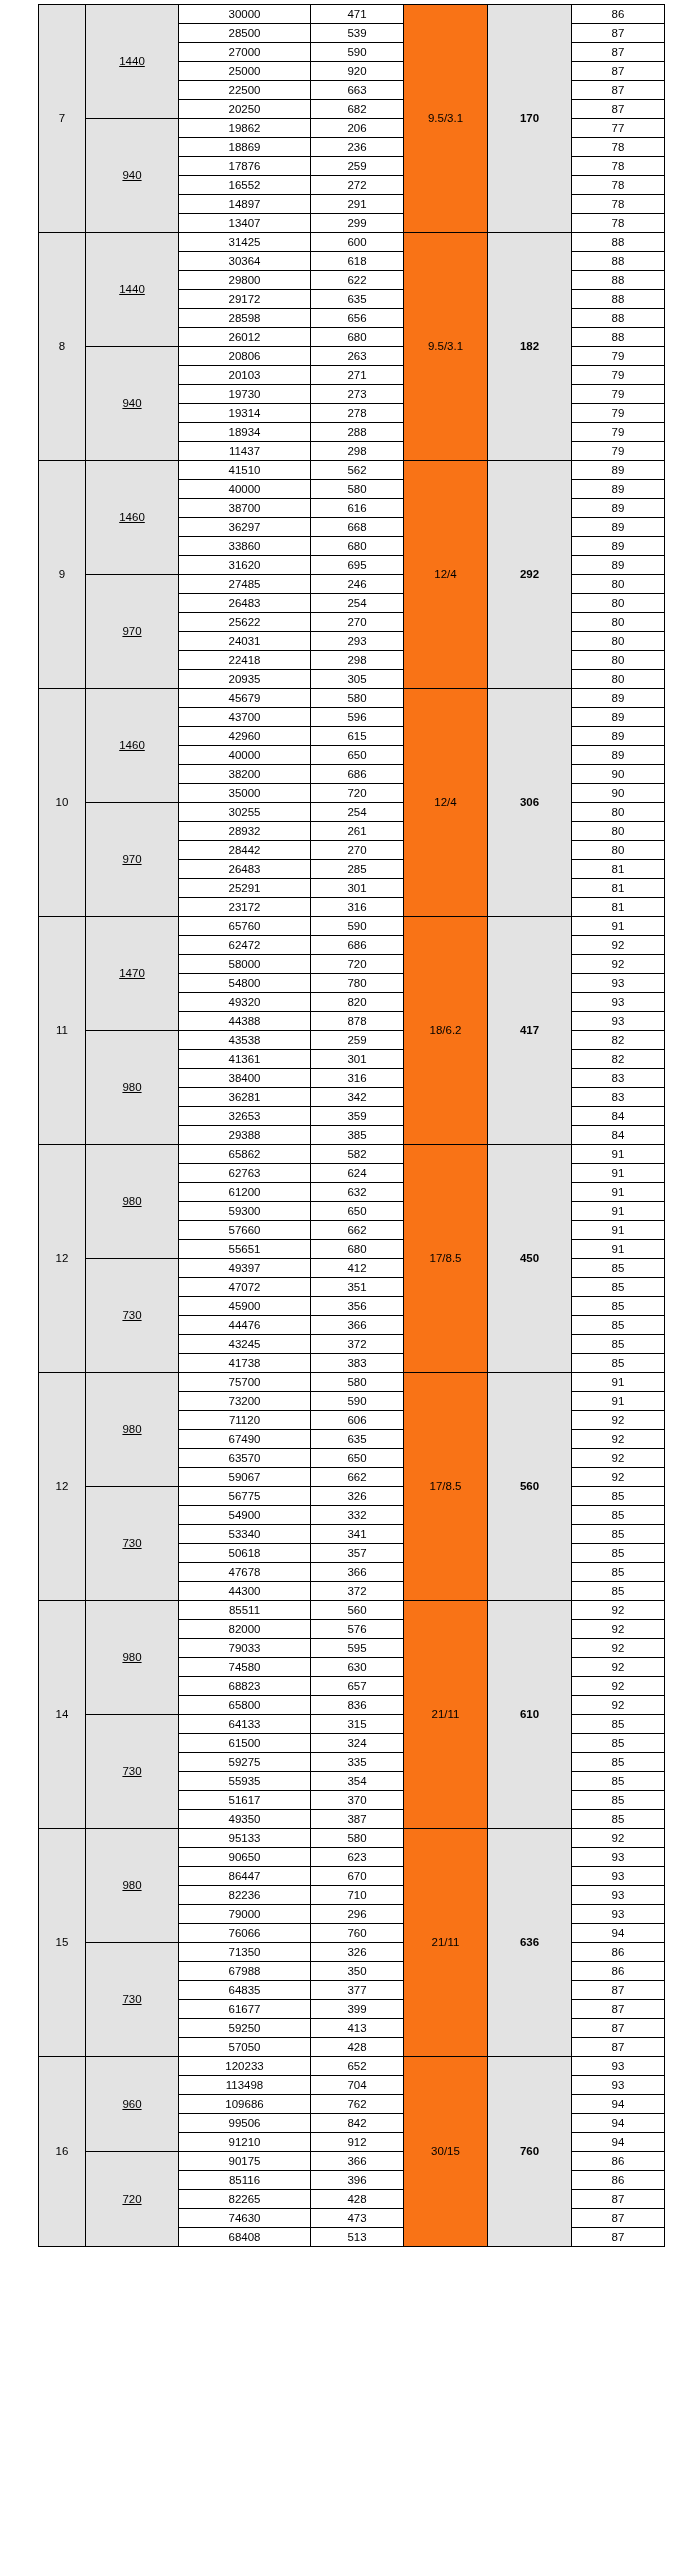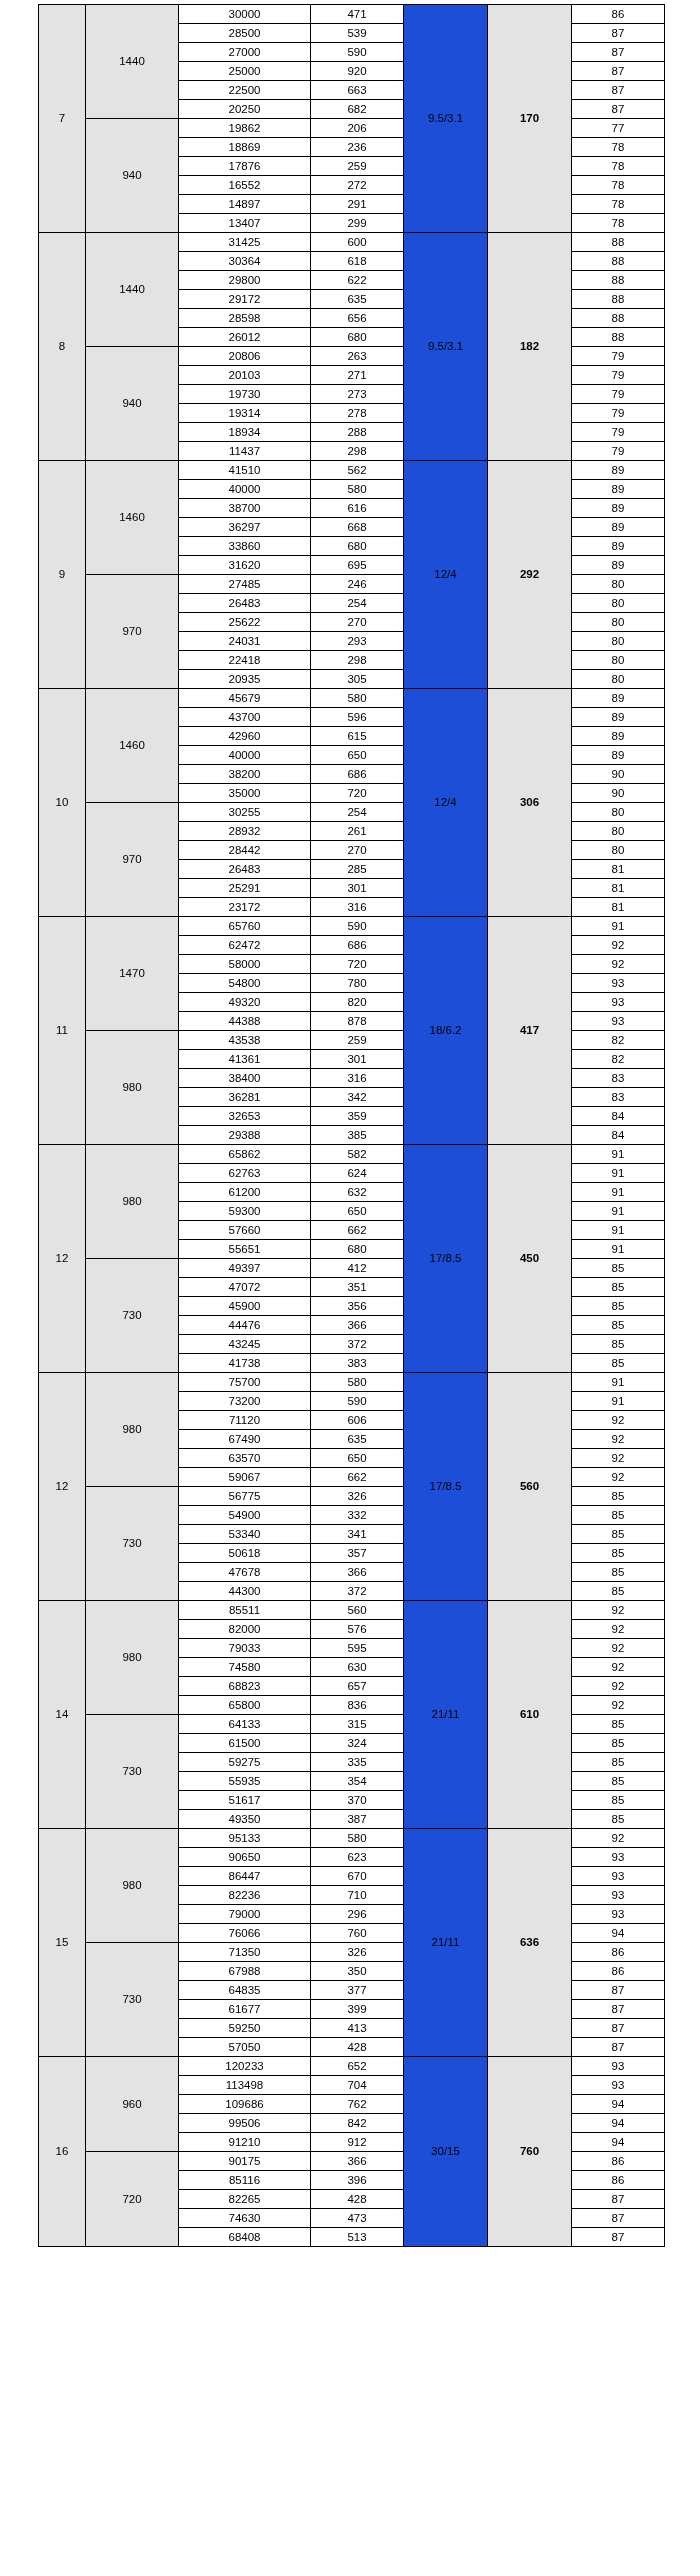--- a/index.html
+++ b/index.html
@@ -34,32 +34,33 @@
     color: #000000;
     font-family: "Liberation Sans", sans-serif;
   }
   td.c-model {
     width: 46px;
     background: #e3e3e3;
   }
   td.c-speed {
     width: 92px;
     background: #e3e3e3;
+    text-decoration: underline;
   }
   td.c-val1 {
     width: 131px;
     background: #ffffff;
   }
   td.c-val2 {
     width: 92px;
     background: #ffffff;
   }
   td.c-ratio {
     width: 83px;
-    background: #1d4ed8;
+    background: #f97316;
   }
   td.c-size {
     width: 83px;
     background: #e3e3e3;
     font-weight: bold;
   }
   td.c-eff {
     width: 92px;
     background: #ffffff;
   }

